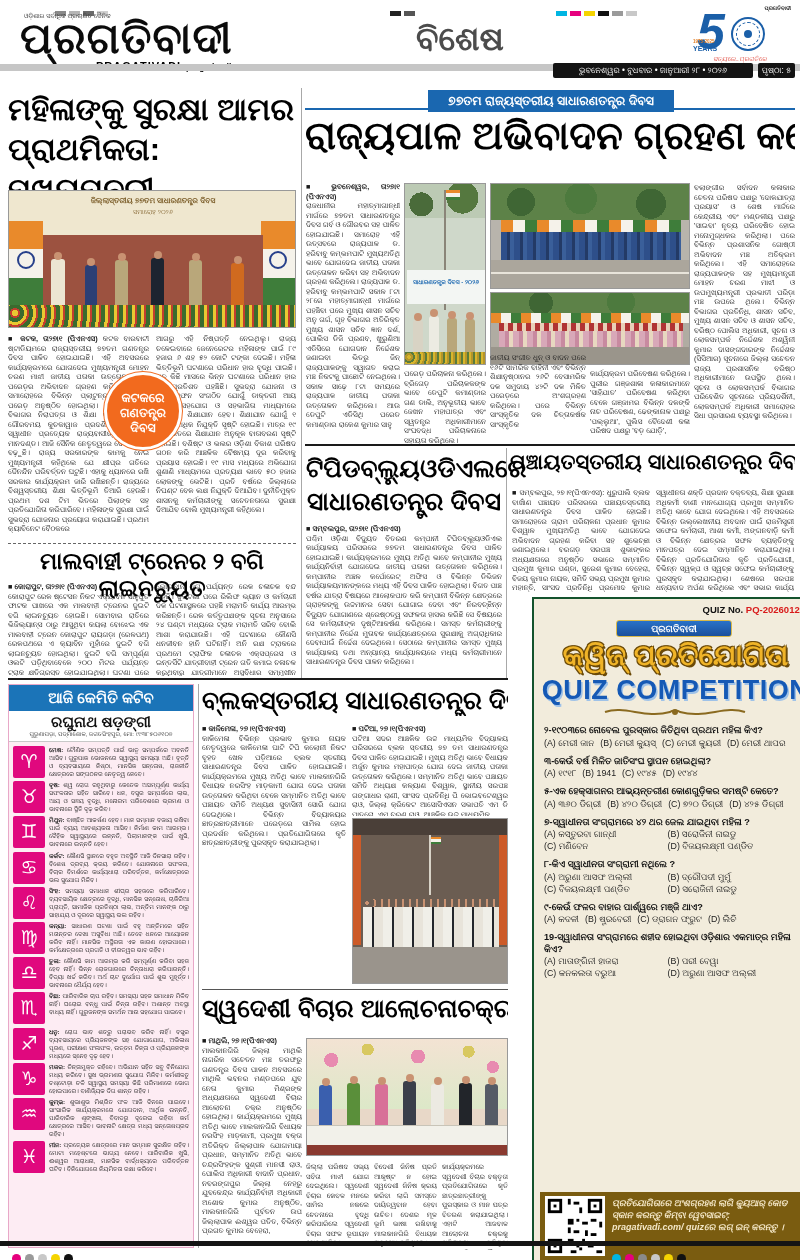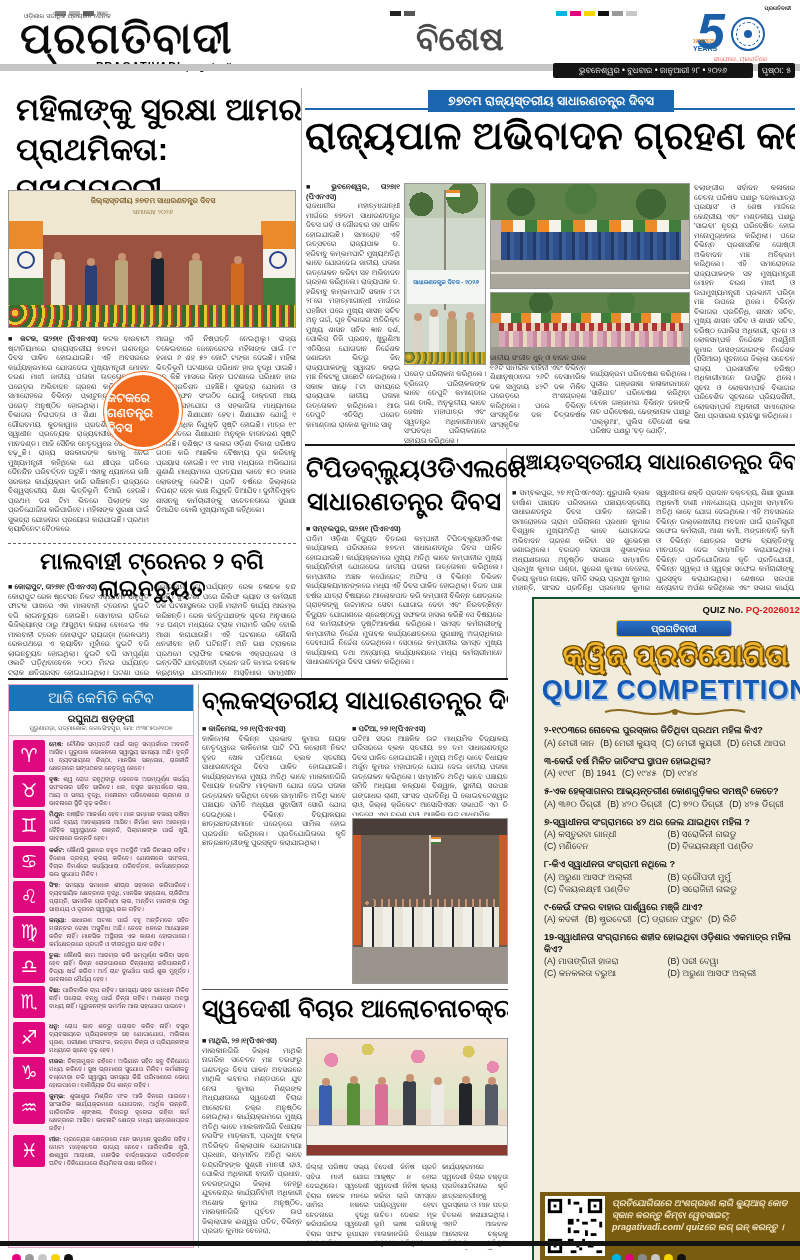--- a/index.html
+++ b/index.html
@@ -64,21 +64,21 @@
     </div>
     <div class="ab" style="left:10px;top:34px;font-size:4.5px;color:#e07b20;font-weight:bold;">1975-2025</div>
     <div class="ab" style="left:10px;top:40px;font-size:7px;color:#1b5fa8;font-weight:bold;">YEARS</div>
     <div class="ab" style="left:30px;top:50px;font-size:6.5px;font-style:italic;color:#e2554a;">ସତ୍ୟରେ..ପ୍ରଗତିରେ</div>
   </div>
 
   <div class="ab" style="left:0;top:64px;width:800px;height:7px;background:#c6c6c6;"></div>
   <div class="ab" style="left:553px;top:63px;width:200px;height:15px;background:#141414;color:#fff;font-size:8.3px;line-height:15px;text-align:center;border-radius:2px;">ଭୁବନେଶ୍ୱର • ବୁଧବାର • ଜାନୁଆରୀ ୨୮ • ୨୦୨୬</div>
   <div class="ab" style="left:758px;top:63px;width:37px;height:15px;background:#141414;color:#fff;font-size:8.3px;line-height:15px;text-align:center;border-radius:2px;">ପୃଷ୍ଠା: ୫</div>
 
-  <div class="ab hl" style="left:16px;top:90px;width:290px;font-size:31px;line-height:40px;">
+  <div class="ab hl" style="left:8px;top:90px;width:290px;font-size:31px;line-height:40px;">
     <div>ମହିଳାଙ୍କୁ ସୁରକ୍ଷା ଆମର</div>
     <div>ପ୍ରାଥମିକତା: ମୁଖ୍ୟମନ୍ତ୍ରୀ</div>
   </div>
 
   <div class="ab photo" style="left:8px;top:190px;width:288px;height:138px;background:#b5b0a0;">
     <div class="ab" style="left:0;top:0;width:288px;height:44px;background:#efe7cf;"></div>
     <div class="ab ctr" style="left:30px;top:5px;width:228px;font-size:7.5px;font-weight:bold;color:#7a5c28;">ଜିଲ୍ଲାସ୍ତରୀୟ ୭୭ତମ ସାଧାରଣତନ୍ତ୍ର ଦିବସ</div>
     <div class="ab ctr" style="left:60px;top:17px;width:168px;font-size:6.5px;color:#8a6d3b;">ସମାରୋହ ୨୦୨୬</div>
     <div class="ab" style="left:0;top:30px;width:34px;height:86px;background:linear-gradient(180deg,#e98a2b 0 33%,#f5f2ea 33% 66%,#3e7d3a 66% 100%);"></div>
     <div class="ab" style="left:8px;top:60px;width:18px;height:18px;border:2px solid #27408b;border-radius:50%;background:#f5f2ea;"></div>
@@ -92,21 +92,21 @@
     <i class="pf" style="left:180px;bottom:22px;width:13px;height:45px;background:#b9a77a;"></i>
     <i class="pf" style="left:222px;bottom:22px;width:13px;height:42px;background:#d06a1f;"></i>
     <div class="ab" style="left:0;bottom:0;width:288px;height:22px;background:repeating-radial-gradient(circle at 6px 8px,#e8c832 0 3px,#c43d2e 3px 5px,#3a6b2e 5px 9px);"></div>
   </div>
 
   <div class="ab bt" style="left:8px;top:334px;width:141px;height:206px;overflow:hidden;">
     <b>■ କଟକ, ତା୨୭ା୧ (ପିଏନଏସ)</b> <span>କଟକ ବାରବାଟୀ ଷ୍ଟାଡିୟମରେ ରାଜ୍ୟସ୍ତରୀୟ ୭୭ତମ ଗଣତନ୍ତ୍ର ଦିବସ ପାଳିତ ହୋଇଯାଇଛି। ଏହି ଅବସରରେ କାର୍ଯ୍ୟକ୍ରମରେ ଯୋଗଦେଇ ମୁଖ୍ୟମନ୍ତ୍ରୀ ମୋହନ ଚରଣ ମାଝୀ ଜାତୀୟ ପତାକା ଉତ୍ତୋଳନ କରି ପରେଡ଼ର ଅଭିବାଦନ ଗ୍ରହଣ କରିଥିଲେ। ଏହି ସମାରୋହରେ ବିଭିନ୍ନ ପ୍ଲାଟୁନ୍‌ର ଚିତ୍ତାକର୍ଷକ ପରେଡ଼ ଅନୁଷ୍ଠିତ ହୋଇଥିଲା। ଜାତୀୟ ଝଣ୍ଡା ବିଭାଗର ନିରାପତ୍ତା ଓ ଶିକ୍ଷା ଦଳଙ୍କ ଦ୍ୱାରା ଗୌରବମୟ କୁଚକାୱାଜ ପ୍ରଦର୍ଶିତ ହୋଇଥିଲା। ସ୍ୱାଧୀନ ପ୍ରତ୍ୟେକ ରାଜ୍ୟବାସୀଙ୍କ ଭାବନାର ମାନଦଣ୍ଡ। ଆଜି ସୈନିକ ନେତୃତ୍ୱରେ ଦେଶ ଆଗକୁ ବଢ଼ୁଛି। ରାଜ୍ୟ ସରକାରଙ୍କ କାମକୁ ନେଇ ମୁଖ୍ୟମନ୍ତ୍ରୀ କହିଥିଲେ ଯେ କ୍ଷୀପ୍ର ଗତିରେ ଦୈନନ୍ଦିନ ପରିବର୍ତ୍ତନ ଘଟୁଛି। ଏହାକୁ ଧ୍ୟାନରେ ରଖି ସରକାର କାର୍ଯ୍ୟକ୍ରମ ଜାରି ରଖିଛନ୍ତି। ରାଜ୍ୟରେ ବିଶ୍ୱସ୍ତରୀୟ ଶିକ୍ଷା ଭିତ୍ତିଭୂମି ତିଆରି ହେଉଛି। ପ୍ରଥମ ଦଶ ଟିମ ଭିତରେ ପିଲାଙ୍କ ସହ ପ୍ରତିଯୋଗିତା କରିପାରିବେ। ମହିଳାଙ୍କ ସୁରକ୍ଷା ପାଇଁ ସୁଭଦ୍ରା ଯୋଜନାର ପ୍ରୟୋଗ କରାଯାଇଛି। ପ୍ରଥମ କ୍ୟାବିନେଟ ବୈଠକରେ</span>
   </div>
   <div class="ab bt" style="left:156px;top:334px;width:140px;height:206px;overflow:hidden;">ଆଗରୁ ଏହି ନିଷ୍ପତ୍ତି ନେଇଥିଲୁ। ରାଜ୍ୟ ଚଳେଇବାରେ ଜେନେରେଟର ମହିଳାଙ୍କ ପାଇଁ ୮୯ ହଜାର ୬ ଶହ ୫୨ କୋଟି ଟଙ୍କା ଦେଇଛି। ମହିଳା ଭିତ୍ତିଭୂମି ଘଟଣାରେ ପରିଧାନ ହାର ବୃଦ୍ଧି ପାଇଛି। ଗତ କିଛି ମାସରେ ଭିନ୍ନ ଘଟଣାରେ ପରିଧାନ ହାର ୫୭ ପ୍ରତିଶତ ପହଞ୍ଚିଛି। ସୁଭଦ୍ରା ଯୋଜନା ଓ ଉଲ୍ଲମ୍ଫନ ସଂଗଠିତ ଯୋଗୁଁ ଡାକ୍ତରୀ ଆୟ ବଢ଼ିଛି। ସହଯୋଗ ଓ ସହଭାଗିତା ମାଧ୍ୟମରେ ରାଜ୍ୟରେ ଶିକ୍ଷାଯାନ ହେବ। ଶିକ୍ଷାଯାନ ଯୋଗୁଁ ୧ ଲକ୍ଷରୁ ଅଧିକ ନିଯୁକ୍ତି ସୃଷ୍ଟି ହୋଇଛି। ମାତ୍ର ୧୯ ମାସ ଭିତରେ ଶିକ୍ଷାଯାନ ଅନୁକୂଳ ବାତାବରଣ ସୃଷ୍ଟି ହୋଇଛି। ବଶିଷ୍ଟ ଓ ଭଲର ଓଡ଼ିଶା ବିକାଶ ପରିଷଦ ଗଠନ କରି ଆଞ୍ଚଳିକ ବୈଷମ୍ୟ ଦୂର କରିବାକୁ ପ୍ରୟାସ ହୋଇଛି। ୧୯ ମାସ ମଧ୍ୟରେ ଅଭିଯୋଗ ଶୁଣାଣି ମାଧ୍ୟମରେ ପ୍ରତ୍ୟକ୍ଷ ଭାବେ ୫୦ ହଜାର ଲୋକଙ୍କୁ ଭେଟିଛି। ପ୍ରତି ବର୍ଷରେ ଜିଲ୍ଲାରେ ନିଘଣ୍ଟ ବେଳ ଲକ୍ଷ ନିଯୁକ୍ତି ଦିଆଯିବ। ଦୁର୍ନୀତିମୁକ୍ତ ଶାସନକୁ କର୍ମଚାରୀଙ୍କୁ ସଚେତନତାରେ ସୁରକ୍ଷା ଦିଆଯିବ ବୋଲି ମୁଖ୍ୟମନ୍ତ୍ରୀ କହିଥିଲେ।</div>
 
-  <div class="ab" style="left:104px;top:372px;width:78px;height:78px;border-radius:50%;background:#f26a1e;border:3px solid #fff;box-shadow:0 0 0 1px #f26a1e;color:#fff;font-weight:bold;font-size:12.5px;line-height:15px;padding-top:16px;">
+  <div class="ab" style="left:104px;top:372px;width:78px;height:78px;border-radius:50%;background:#f26a1e;border:3px solid #fff;box-shadow:0 0 0 1px #f26a1e;text-align:center;color:#fff;font-weight:bold;font-size:12.5px;line-height:15px;padding-top:16px;">
     <div>କଟକରେ</div>
     <div>ଗଣତନ୍ତ୍ର</div>
     <div>ଦିବସ</div>
   </div>
 
   <div class="ab dash" style="left:8px;top:543px;width:288px;"></div>
 
   <div class="ab hl ctr" style="left:8px;top:548px;width:288px;font-size:23px;">ମାଲବାହୀ ଟ୍ରେନର ୨ ବଗି ଲାଇନଚ୍ୟୁତ</div>
   <div class="ab bt" style="left:8px;top:582px;width:141px;height:94px;overflow:hidden;">
     <b>■ କୋରାପୁଟ, ତା୨୭ା୧ (ପିଏନଏସ)</b><br><span>କୋରାପୁଟ ରେଳ ଷ୍ଟେସନ ନିକଟ ଏକ୍ୟାବିନ ସାହୁପୁତ ଫାଟକ ପାଖରେ ଏକ ମାଲବାହୀ ଟ୍ରେନର ଦୁଇଟି ବଗି ଲାଇନଚ୍ୟୁତ ହୋଇଛି। ସୋମବାର ରାତିରେ ଭିଜିଲ୍ୟାନ୍ସ ଠାରୁ ଆସୁଥିବା କୟଲା ବୋଝେଇ ଏକ ମାଲବାହୀ ଟ୍ରେନ କୋରାପୁଟ ରାୟଗଡ଼ା (ରେଳପଥ) ରେଳପଥରେ ଏ କ୍ୟାବିନ ମୁହାଁରେ ଦୁଇଟି ବଗି ଲାଇନଚ୍ୟୁତ ହୋଇଥିଲା। ଦୁଇଟି ବଗି ସମ୍ପୂର୍ଣ୍ଣ ଓଲଟି ପଡ଼ିଥିବାବେଳେ ୨୦୦ ମିଟର ପର୍ଯ୍ୟନ୍ତ ଟ୍ରାକ କ୍ଷତିଗ୍ରସ୍ତ ହୋଇଯାଇଥିଲା। ଘଟଣା ପରେ କୋରାପୁଟ ରେଳ ବିଭାଗ ତୁରନ୍ତ ପଦକ୍ଷେପ ନେଇଛି।</span>
@@ -246,23 +246,23 @@
           <rect x="12" y="18" width="1" height="1" fill="#000"></rect>
       </svg>
       <div class="ab" style="left:72px;top:5px;width:190px;font-size:9px;line-height:12px;font-style:italic;color:#f5e8c8;font-weight:bold;">ପ୍ରତିଯୋଗିତାରେ ଅଂଶଗ୍ରହଣ ଲାଗି କ୍ୟୁଆର୍ କୋଡ ସ୍କାନ କରନ୍ତୁ କିମ୍ବା ୱେବସାଇଟ୍: pragativadi.com/ quizରେ ଲଗ୍ ଇନ୍ କରନ୍ତୁ ।</div>
     </div>
   </div>
 
   <div class="ab hr2" style="left:8px;top:678px;width:500px;"></div>
   <div class="ab vr" style="left:198px;top:684px;height:564px;"></div>
 
   <div class="ab" style="left:8px;top:684px;width:186px;height:564px;border:1px solid #e8a8c8;background:#fdecf3;">
-    <div class="ctr" style="height:26px;background:#1b74b8;color:#fff;font-weight:normal;font-size:15px;line-height:26px;">ଆଜି କେମିତି କଟିବ</div>
+    <div class="ctr" style="height:26px;background:#1b74b8;color:#fff;font-weight:bold;font-size:15px;line-height:26px;">ଆଜି କେମିତି କଟିବ</div>
     <div class="ctr" style="background:#fff;border-bottom:1px solid #c8c8c8;padding:2px 0 3px 0;">
-      <div style="font-size:10px;font-weight:bold;">ରଘୁନାଥ ଷଡ଼ଙ୍ଗୀ</div>
+      <div style="font-size:15px;font-weight:bold;">ରଘୁନାଥ ଷଡ଼ଙ୍ଗୀ</div>
       <div style="font-size:6px;color:#333;">ପୁରୁଣାପଡ଼ା, ପଦ୍ମାଶୋଳ, ଜଗତସିଂହପୁର, ମୋ: ୯୯୩୮୫୦୬୧୦୭</div>
     </div>
     <div style="padding:4px 4px 0 4px;">
       <div class="zrow">
           <span class="zicon">♈</span>
           <span class="ztxt"><b>ମେଷ:</b> <span>ଟୌଣିକ ସମ୍ପତ୍ତି ପାଇଁ ଭାତୃ ସମ୍ପର୍କରେ ଅବନତି ଆସିବ। ଗୁରୁପାକ ଭୋଜନରେ ସ୍ୱାସ୍ଥ୍ୟ ସମସ୍ୟା ଅଛି। ବୃତ୍ତି ଓ ବ୍ୟବସାୟରେ ନିଷ୍ଠା, ମାନସିକ ସନ୍ତୋଷ, ରାଜନୀତି କ୍ଷେତ୍ରରେ ସଙ୍ଗଠନର ନେତୃତ୍ୱ ନେବେ।</span></span>
         </div>
       <div class="zrow">
           <span class="zicon">♉</span>
           <span class="ztxt"><b>ବୃଷ:</b> <span>ଶ୍ୱ ରୋଗ ରହୁଥିବାରୁ କେତେକ ଅସମ୍ପୂର୍ଣ୍ଣ କାର୍ଯ୍ୟ ସଫଳତାର ସହିତ ସାରିବେ। ଧନ, ବସ୍ତ୍ର ସମ୍ପର୍କରେ ଲାଭ, ଆୟ ଓ ସଞ୍ଚୟ ବୃଦ୍ଧି, ମନୋରମ ପରିବେଶରେ ଭ୍ରମଣ ଓ ଭାବନାରେ ସ୍ଥିତି ଦୃଢ଼ କରିବ।</span></span>

